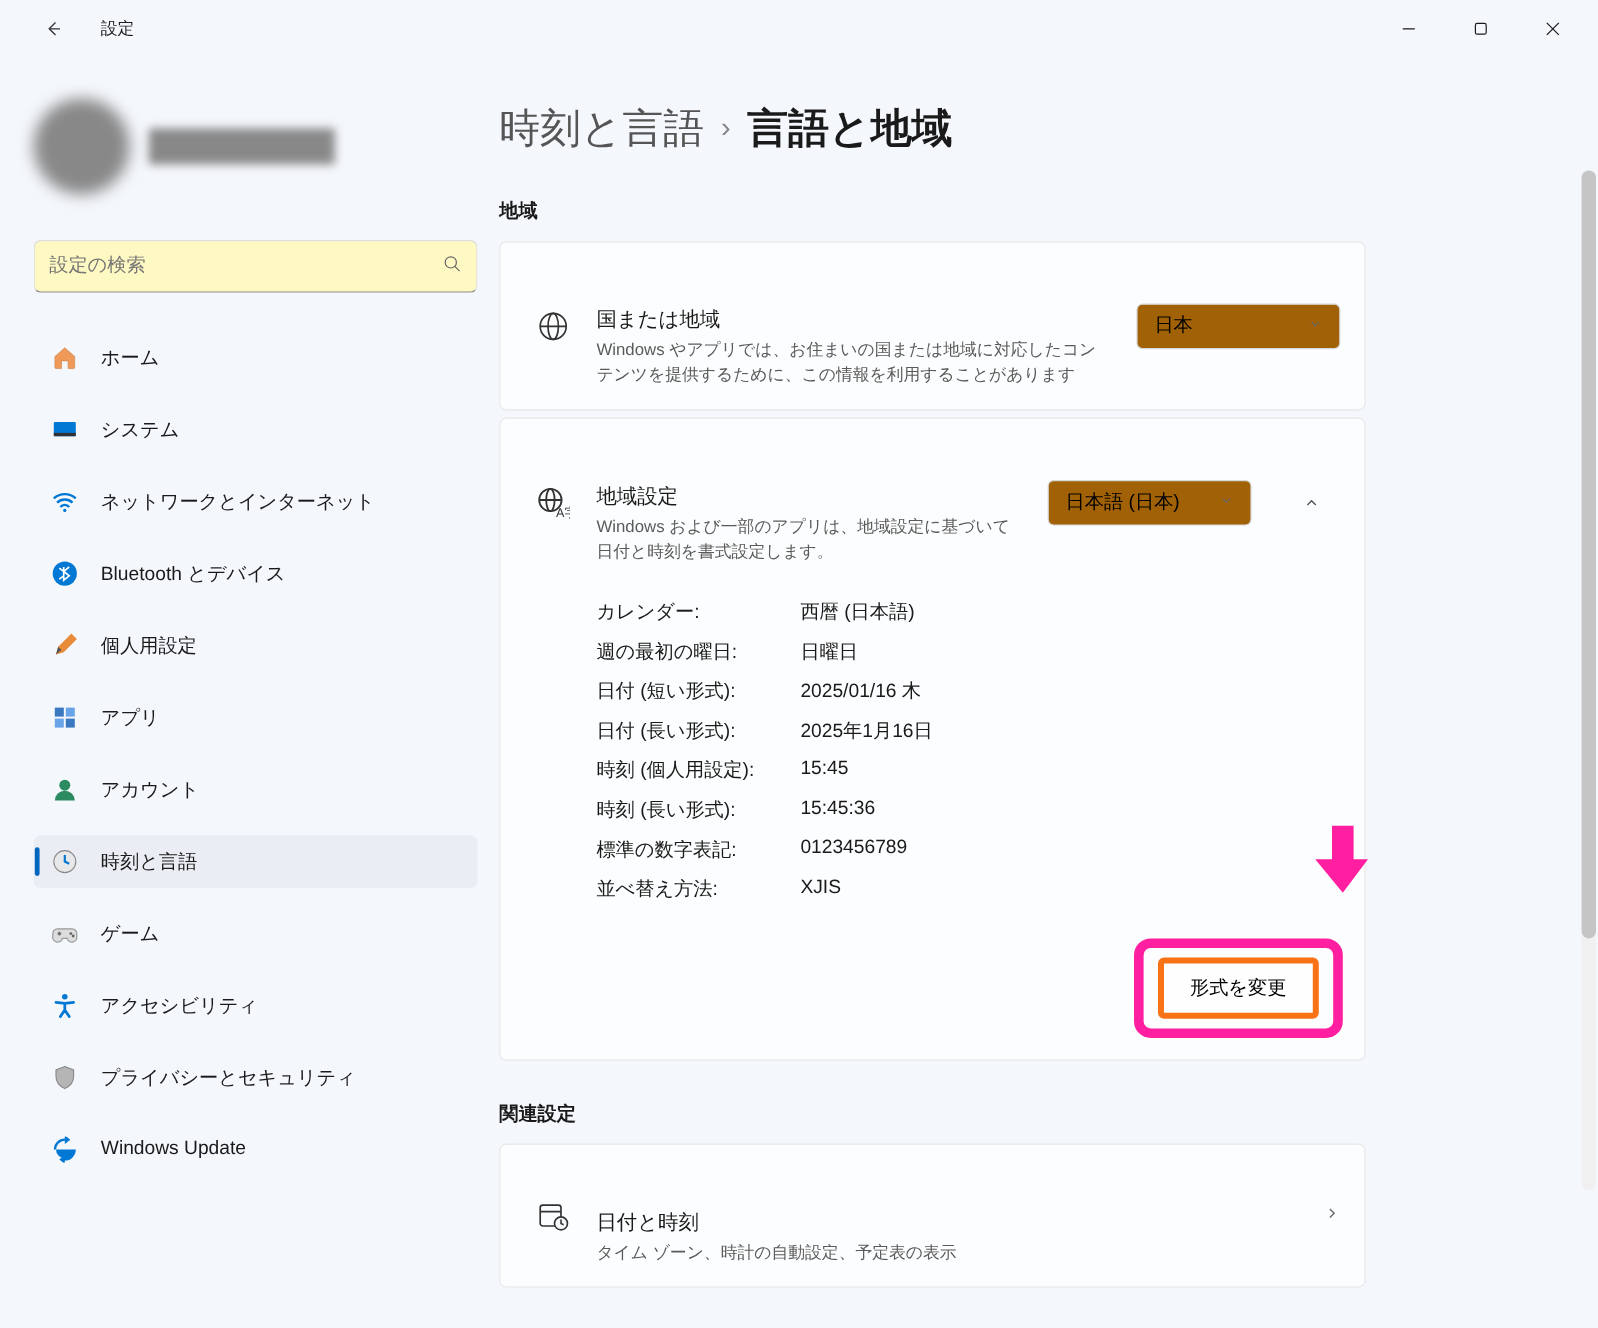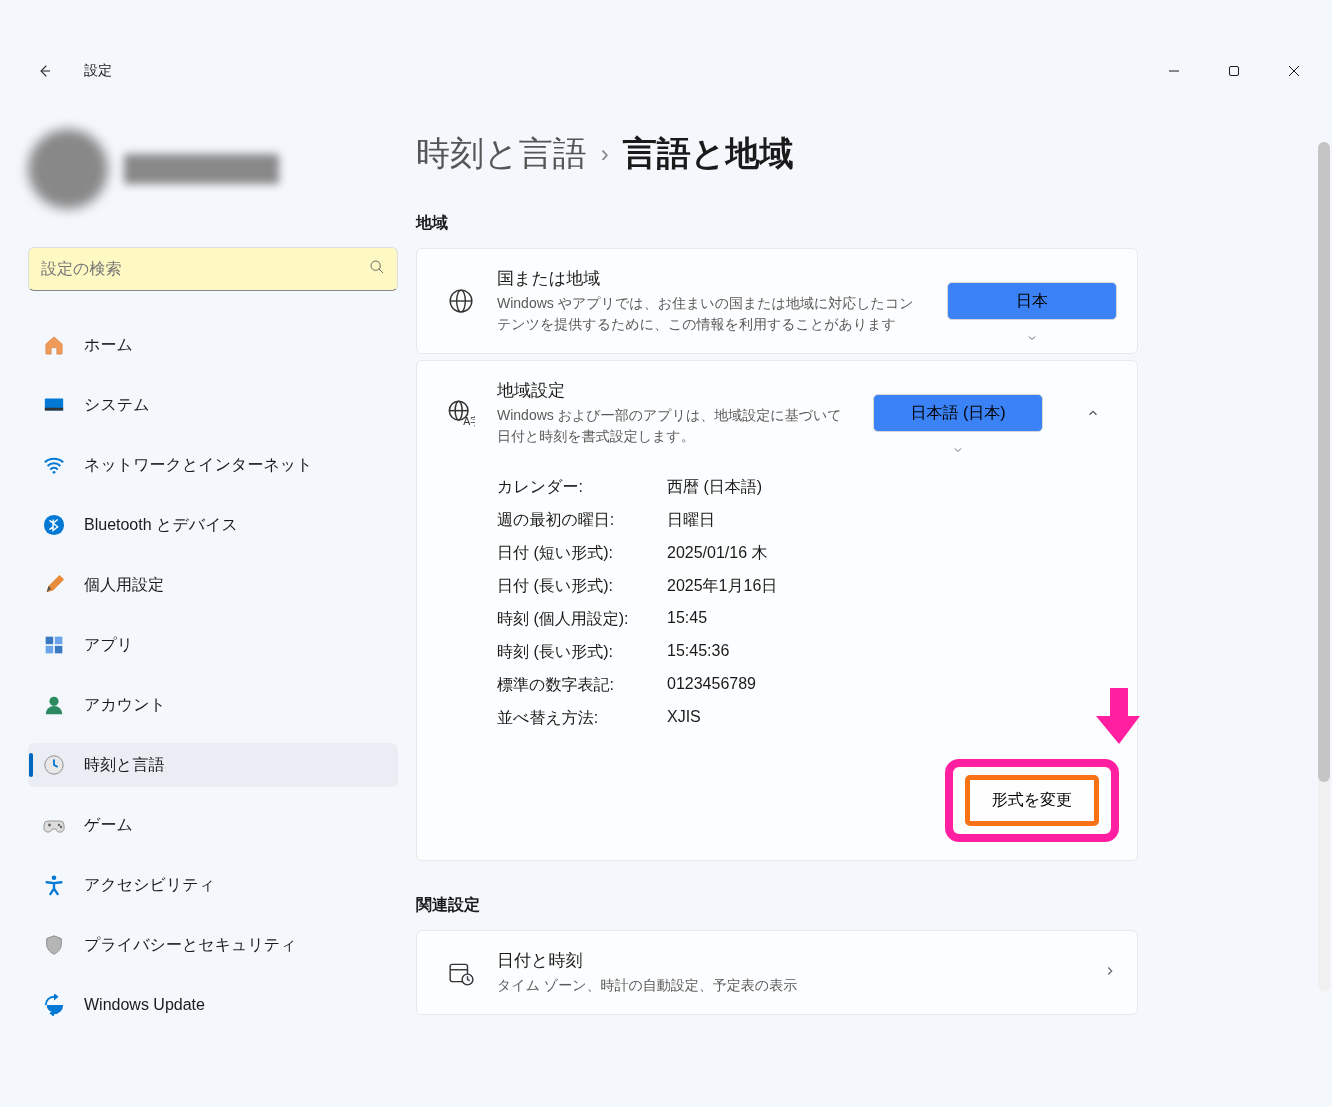--- a/index.html
+++ b/index.html
@@ -9,21 +9,20 @@
       width: 1332px;
       height: 1107px;
       overflow: hidden;
       position: relative;
     }
     .titlebar {
       height: 48px;
       display: flex;
       align-items: center;
       padding: 0 8px;
-      margin-top: 47px;
     }
     .titlebar-left {
       display: flex;
       align-items: center;
       gap: 24px;
       padding-left: 20px;
     }
     .back-btn {
       width: 32px; height: 32px;
       display: flex; align-items: center; justify-content: center;
@@ -143,35 +142,34 @@
       display: flex; align-items: center;
       padding: 18px 20px 18px 30px;
       gap: 22px;
     }
     .card-icon {
       width: 28px; height: 28px;
       display: flex; align-items: center; justify-content: center;
       color: #333;
       flex-shrink: 0;
     }
-    .card-text { flex: 1; }
+    .card-text { flex: 1; margin-top: 35px; }
     .card-title { font-size: 17px; color: #1a1a1a; margin-bottom: 3px; }
     .card-desc { font-size: 14px; color: #5a5a5a; line-height: 1.5; }
     .dropdown {
-      background: #3b82f6;
+      background: #a16207;
       border: 1px solid #d8d8d8;
       border-radius: 5px;
       padding: 8px 14px;
       display: flex; align-items: center; gap: 18px;
       font-size: 16px;
       cursor: pointer;
       min-width: 170px;
       justify-content: space-between;
       height: 38px;
-      flex-direction: column;
     }
     .dropdown .chev { color: #666; }
     .expand-btn {
       width: 48px; height: 48px;
       display: flex; align-items: center; justify-content: center;
       cursor: pointer; color: #555;
       margin-left: 4px;
     }
     .details-grid {
       padding: 6px 30px 24px 80px;

